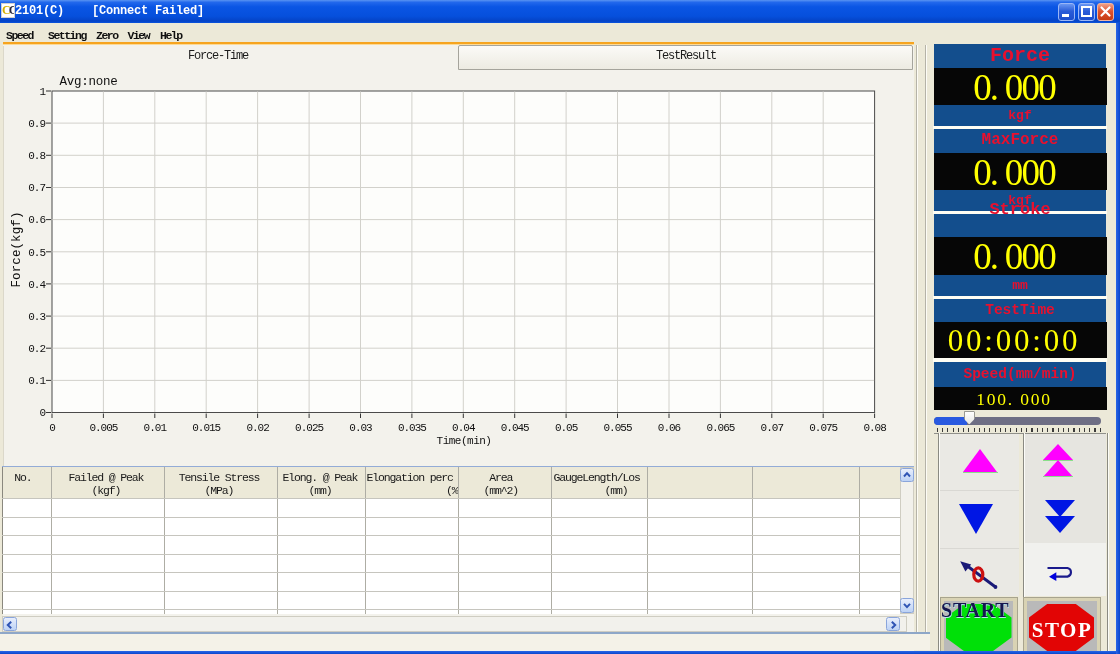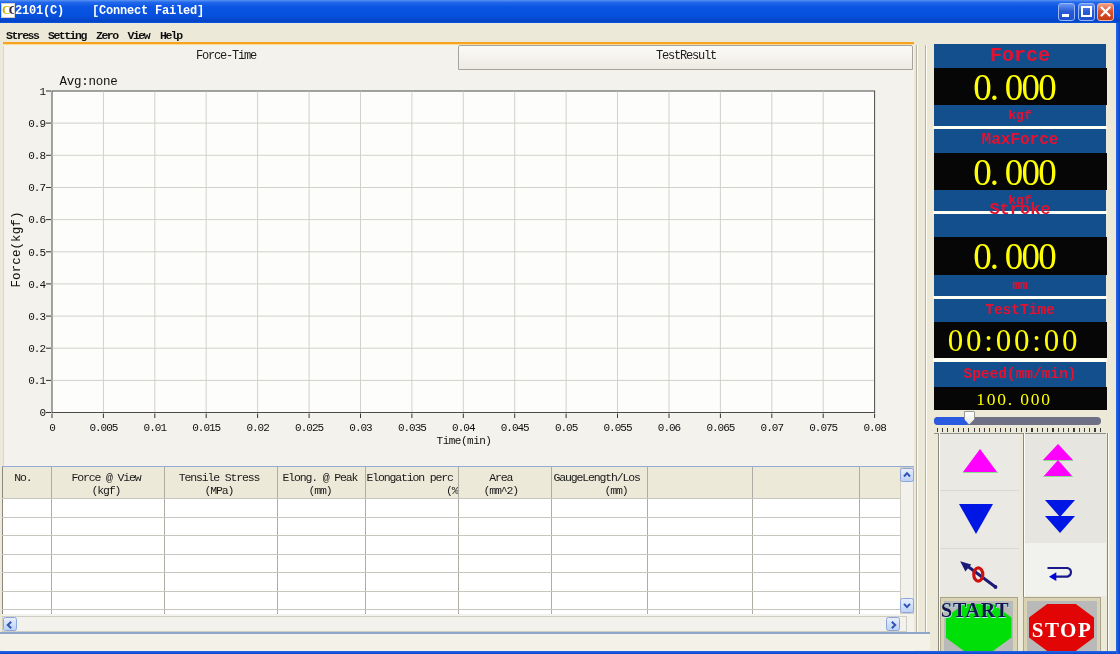--- a/index.html
+++ b/index.html
@@ -7,21 +7,21 @@
 
 #titlebar{left:0;top:0;width:1120px;height:23px;background:linear-gradient(180deg,#5a94f2 0%,#2268ec 10%,#0a55e4 30%,#0650dc 70%,#0443c6 92%,#0a55e0 100%)}
 #appicon{left:1px;top:3px;width:14px;height:15px;background:#fff;border:1px solid #d0d0d0;font:bold 11px "Liberation Serif",serif;line-height:13px;text-align:center;overflow:hidden}
 #apptitle{left:15px;top:4px;color:#fff;font:bold 12px "Liberation Mono",monospace;letter-spacing:-.2px;white-space:pre}
 .winbtn{top:3px;width:17px;height:18px;border-radius:3px;border:1px solid #9ab6f6;background:linear-gradient(180deg,#6a97f2,#2a5cd8 45%,#1d4ecc)}
 #btnclose{background:linear-gradient(180deg,#f0a088,#dd5330 45%,#c63a12);border-color:#f0b4a0}
 
 #menubar{left:0;top:23px;width:1117px;height:19px;background:#ece9d8}
 .mitem{top:28.5px;font:bold 11.5px "Liberation Mono",monospace;letter-spacing:-1.5px;color:#101010}
 #orangeline{left:0;top:42px;width:915px;height:2.5px;background:#f6a41f;border-bottom:1px solid #fcda96}
-#tabtext1{left:196px;top:49px;font:12px "Liberation Mono",monospace;letter-spacing:-1.2px;color:#1c1c1c}
+#tabtext1{left:188px;top:49px;font:12px "Liberation Mono",monospace;letter-spacing:-1.2px;color:#1c1c1c}
 #tab2{left:458px;top:45px;width:455px;height:25px;background:linear-gradient(180deg,#fbfaf7,#edebe2);border:1px solid #a5a49c;border-radius:2px 2px 0 0}
 #tabtext2{left:656px;top:49px;font:12px "Liberation Mono",monospace;letter-spacing:-1.2px;color:#1c1c1c}
 
 #tbl-topline{left:2px;top:465.5px;width:912px;height:1.5px;background:#93acd7}
 #tbl-head{left:2px;top:467px;width:897.5px;height:31px;background:#ece9d8}
 #tbl-body{left:2px;top:498px;width:897.5px;height:115.5px;background:#fff}
 .tv{top:467px;width:1px;height:146.5px;background:#aeada4}
 .th{left:2px;width:897.5px;height:1px;background:#c6c5be}
 .hcell{font:11.5px "Liberation Mono",monospace;letter-spacing:-1.15px;color:#1a1a1a;line-height:13.5px;text-align:center;white-space:pre}
 
@@ -54,21 +54,21 @@
 <div class="a winbtn" style="left:1058px"><svg width="15" height="16">
       <rect x="3" y="10" width="7" height="3" fill="#fff"></rect>
     </svg></div>
 <div class="a winbtn" style="left:1078px"><svg width="15" height="16">
       <rect x="3" y="3" width="9" height="9" fill="none" stroke="#fff" stroke-width="2"></rect>
     </svg></div>
 <div class="a winbtn" id="btnclose" style="left:1097px"><svg width="15" height="16">
       <path d="M3.5 3.5 L11.5 11.5 M11.5 3.5 L3.5 11.5" stroke="#fff" stroke-width="2.2" stroke-linecap="round"></path>
     </svg></div>
 <div class="a" id="menubar"></div>
-<div class="a mitem" style="left:6px">Stress</div>
+<div class="a mitem" style="left:6px">Speed</div>
 <div class="a mitem" style="left:48px">Setting</div>
 <div class="a mitem" style="left:96px">Zero</div>
 <div class="a mitem" style="left:127.5px">View</div>
 <div class="a mitem" style="left:160px">Help</div>
 <div class="a" id="orangeline"></div>
 
 <div class="a" id="tabtext1">Force-Time</div>
 <div class="a" id="tab2"></div>
 <div class="a" id="tabtext2">TestResult</div>
 <div class="a" style="left:2.5px;top:46px;width:1px;height:567px;background:#dbd8ca"></div>
@@ -188,21 +188,21 @@
     <div class="a th" style="top:516.5px"></div>
     <div class="a th" style="top:535px"></div>
     <div class="a th" style="top:553.5px"></div>
     <div class="a th" style="top:572px"></div>
     <div class="a th" style="top:590.5px"></div>
     <div class="a th" style="top:609px"></div>
   </div>
 <div id="thcells">
     <div class="a hcell" style="left:-47.0px;top:470.5px;width:140px">No.
 </div>
-    <div class="a hcell" style="left:36.0px;top:470.5px;width:140px">Force @ View
+    <div class="a hcell" style="left:36.0px;top:470.5px;width:140px">Failed @ Peak
 (kgf)</div>
     <div class="a hcell" style="left:149.0px;top:470.5px;width:140px">Tensile Stress
 (MPa)</div>
     <div class="a hcell" style="left:250.0px;top:470.5px;width:140px">Elong. @ Peak
 (mm)</div>
     <div class="a hcell" style="left:366.5px;top:470.5px;width:91px;text-align:left;overflow:hidden">Elongation perc</div>
     <div class="a hcell" style="left:400px;top:484px;width:57.5px;text-align:right;overflow:hidden">(%</div>
     <div class="a hcell" style="left:430.7px;top:470.5px;width:140px">Area
 (mm^2)</div>
     <div class="a hcell" style="left:553.5px;top:470.5px;width:92.5px;text-align:left;overflow:hidden">GaugeLength/Los</div>

